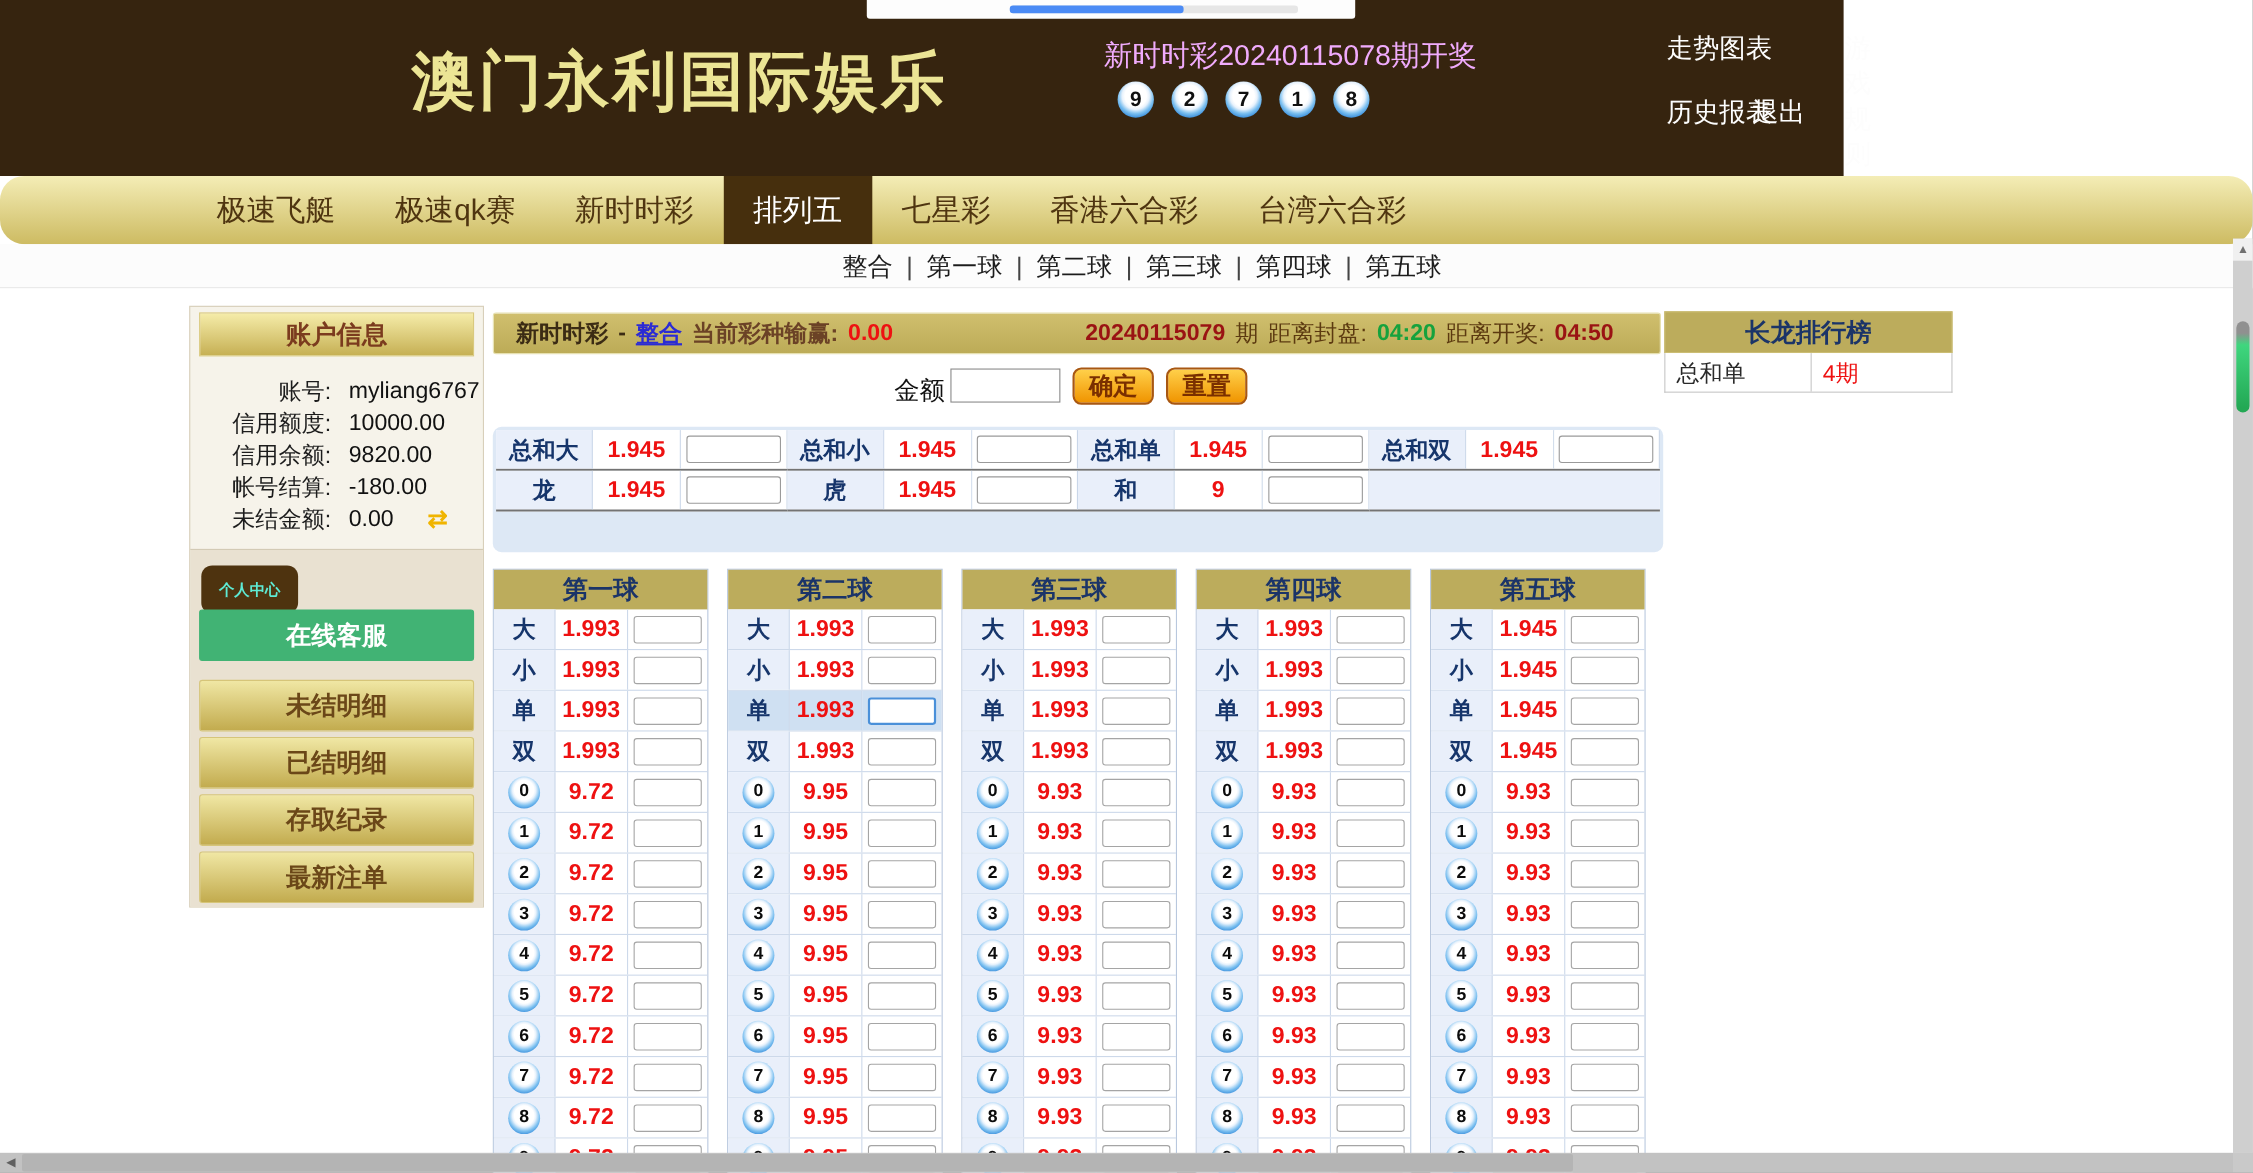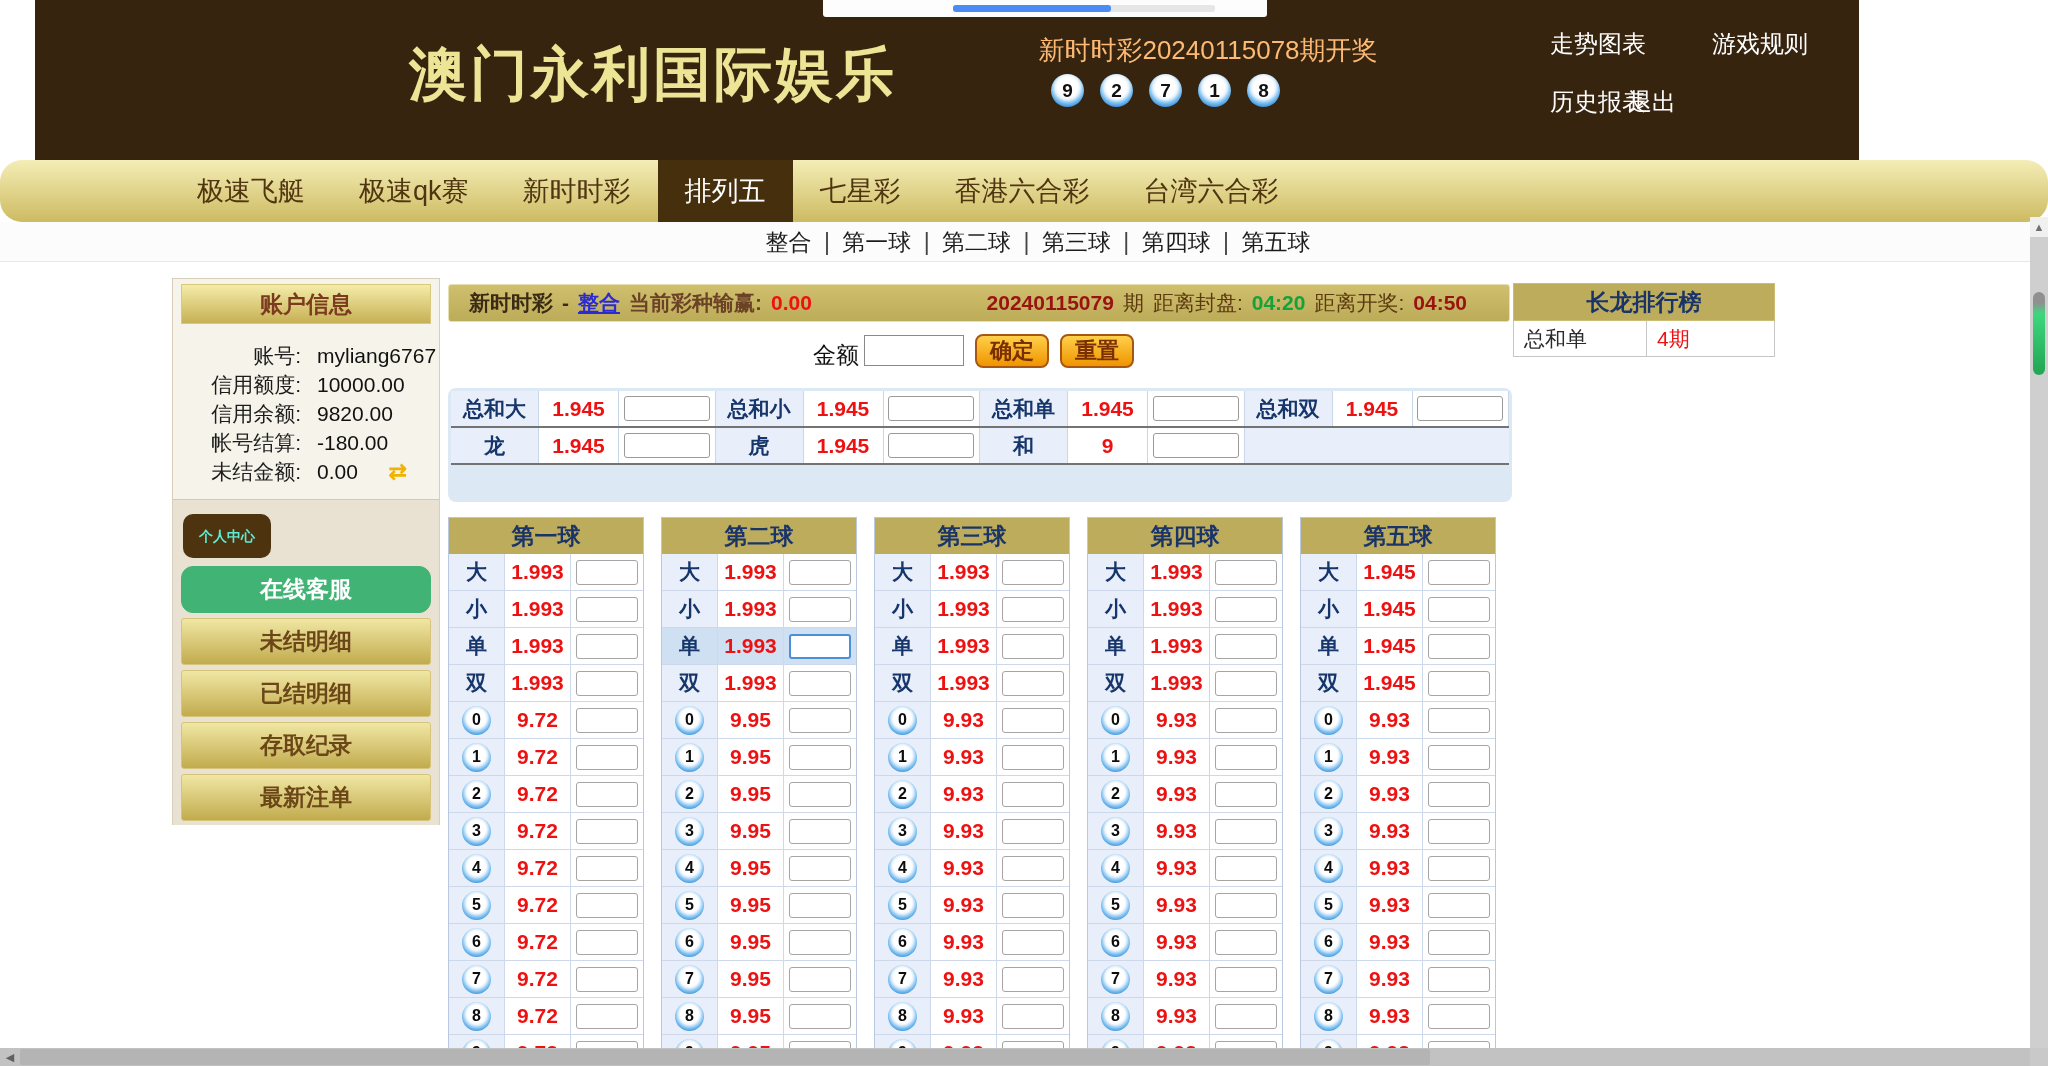--- a/index.html
+++ b/index.html
@@ -2,26 +2,26 @@
 <html><head>
 <meta charset="utf-8">
 <style>
   * { margin:0; padding:0; box-sizing:border-box; }
   html,body { background:#888; }
   .page {
     position:relative; width:2048px; height:1066px; overflow:hidden;
     background:#fff; font-family:"Liberation Sans", sans-serif;
   }
   
-  .header { position:absolute; left:0; top:0; width:1824px; height:160px; background:#36240f;margin-left:35px; }
+  .header { position:absolute; left:0; top:0; width:1676px; height:160px; background:#36240f; }
   .media-strip { position:absolute; left:788px; top:0; width:444px; height:17px; background:#fdfdfd; border-radius:0 0 3px 3px; }
   .media-track { position:absolute; left:130px; top:5px; width:262px; height:7px; background:#e6e6e6; border-radius:3px; }
   .media-fill { position:absolute; left:0; top:0; width:158px; height:7px; background:#4b8bf5; border-radius:3px; }
   .site-title { position:absolute; left:374px; top:36px; font-size:58px; letter-spacing:3px; color:#ece595; font-weight:bold; }
-  .draw-label { position:absolute; left:998px; top:33px; width:350px; text-align:center; font-size:26px; color:#fdba74; }
+  .draw-label { position:absolute; left:998px; top:33px; width:350px; text-align:center; font-size:26px; color:#f0abfc; }
   .draw-balls { position:absolute; left:1016px; top:74px; display:flex; gap:16px; }
   .ball {
     width:33px; height:33px; border-radius:50%;
     background:radial-gradient(circle at 50% 40%, #ffffff 0 38%, #e8f2fc 48%, #7cc0f0 62%, #2f86d8 80%, #17549c 100%);
     display:flex; align-items:center; justify-content:center;
     color:#101010; font-weight:bold; font-size:19px;
   }
   .hdr-link { position:absolute; color:#fdfdfd; font-size:24px; cursor:pointer; }
   .hl-0 { left:1515px; top:28px; } .hl-1 { left:1677px; top:28px; }
   .hl-2 { left:1515px; top:86px; } .hl-3 { left:1593px; top:86px; }
@@ -56,21 +56,21 @@
   .pc-btn {
     position:absolute; left:10px; top:14px; width:88px; height:44px; background:#4e330f;
     border-radius:10px; color:#5eead4; font-size:14px; font-weight:bold; text-align:center; line-height:44px; cursor:pointer;
   }
   .menu-btn {
     position:absolute; left:8px; width:250px; height:47px; text-align:center; line-height:45px;
     font-size:23px; font-weight:bold; cursor:pointer; border-radius:3px;
   }
   .menu-btn.gold { background:linear-gradient(#f0e7a4, #c2ab4e); border:1px solid #d6c579; color:#6b4718; }
   .menu-btn.green { background:#41b374; border:1px solid #41b374; color:#ffffff; }
-  .mb-0 { top:66px;border-radius:12px; } .mb-1 { top:118px; } .mb-2 { top:170px; } .mb-3 { top:222px; } .mb-4 { top:274px; }
+  .mb-0 { top:54px; } .mb-1 { top:118px; } .mb-2 { top:170px; } .mb-3 { top:222px; } .mb-4 { top:274px; }
   
   .main-bar {
     position:absolute; left:448px; top:284px; width:1062px; height:38px;
     background:linear-gradient(#d0bf6e, #bcab57); border:1px solid #e6e0b0; border-radius:3px;
     display:flex; justify-content:space-between; align-items:center; padding:0 42px 0 20px; font-size:21px;
   }
   .main-bar .grp { display:flex; gap:9px; align-items:center; white-space:nowrap; }
   .t-lottery { color:#3b2b14; font-weight:bold; }
   .t-dash { color:#3b2b14; font-weight:bold; }
   .t-mode { color:#2b2bd4; font-weight:bold; text-decoration:underline; cursor:pointer; }

